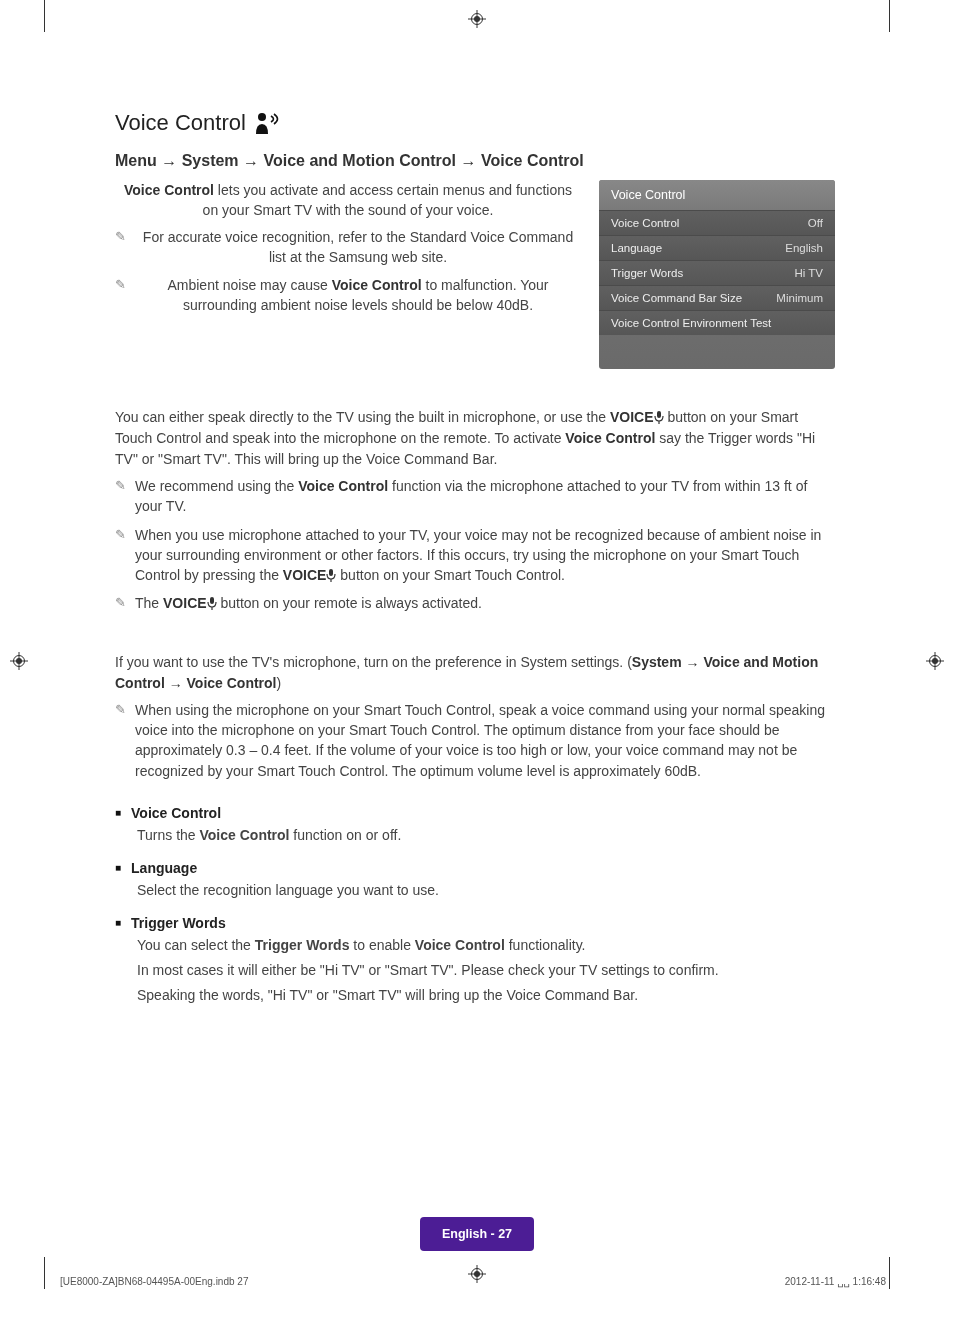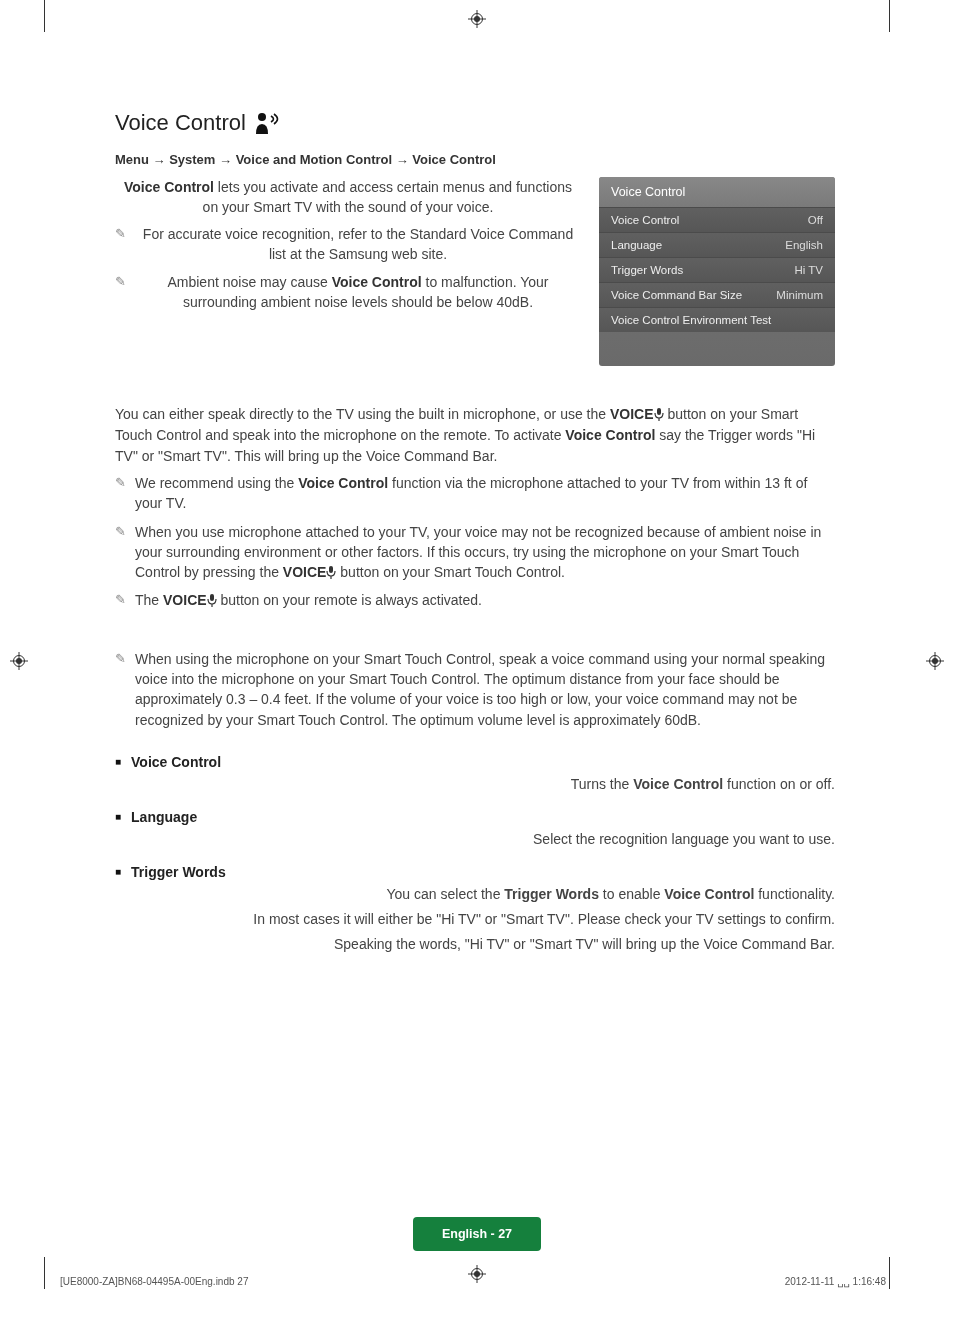--- a/index.html
+++ b/index.html
@@ -50,21 +50,21 @@
 
     .voice-icon {
       width: 28px;
       height: 22px;
       display: inline-block;
     }
 
     .breadcrumb {
       font-weight: bold;
       color: #333;
-      font-size: 13px;
+      font-size: 16px;
       margin-bottom: 10px;
     }
 
     .intro-flex {
       display: flex;
       gap: 18px;
       align-items: flex-start;
     }
 
     .intro-left {
@@ -144,32 +144,32 @@
       color: #222;
       margin-bottom: 4px;
     }
     .def-item .term::before {
       content: "■";
       font-size: 10px;
       margin-right: 10px;
       color: #111;
       vertical-align: 2px;
     }
-    .def-item .desc { margin-left: 22px; line-height: 1.5; margin-bottom: 4px; text-align: right; }
+    .def-item .desc { margin-left: 22px; line-height: 1.5; margin-bottom: 4px; }
 
     .page-footer {
       position: absolute;
       bottom: 70px;
       left: 0;
       right: 0;
     }
     .page-pill {
-      width: 128px;
+      width: 114px;
       margin: 0 auto;
-      background: #15803d;
+      background: #4c1d95;
       color: #fff;
       border-radius: 4px;
       padding: 10px 0;
       text-align: center;
       font-size: 12.5px;
       font-weight: bold;
     }
 
     .imprint {
       position: absolute;
@@ -294,20 +294,23 @@
             </svg></span> button on your Smart Touch Control.</li>
         <li>The <span class="strong">VOICE</span><span class="mic-icon"><svg viewBox="0 0 10 13">
               <rect x="3" y="0" width="4" height="7" rx="2" fill="#333"></rect>
               <path d="M1 5 Q1 10 5 10 Q9 10 9 5" fill="none" stroke="#333" stroke-width="1.2"></path>
               <line x1="5" y1="10" x2="5" y2="13" stroke="#333" stroke-width="1.2"></line>
             </svg></span> button on your remote is always activated.</li>
       </ul>
   </div>
 
   <div class="body-block">
+    <p>
+      <span>If you want to use the TV's microphone, turn on the preference in System settings. (</span><span class="strong">System → Voice and Motion Control → Voice Control</span><span>)</span>
+    </p>
     <ul class="note-list" id="body2-notes">
         <li>When using the microphone on your Smart Touch Control, speak a voice command using your normal speaking voice into the microphone on your Smart Touch Control. The optimum distance from your face should be approximately 0.3 – 0.4 feet. If the volume of your voice is too high or low, your voice command may not be recognized by your Smart Touch Control. The optimum volume level is approximately 60dB.</li>
       </ul>
   </div>
 
   <div class="def-list" id="def-list">
       <div class="def-item">
         <div class="term">Voice Control</div>
         <div class="desc">Turns the <b>Voice Control</b> function on or off.</div>
       </div>

